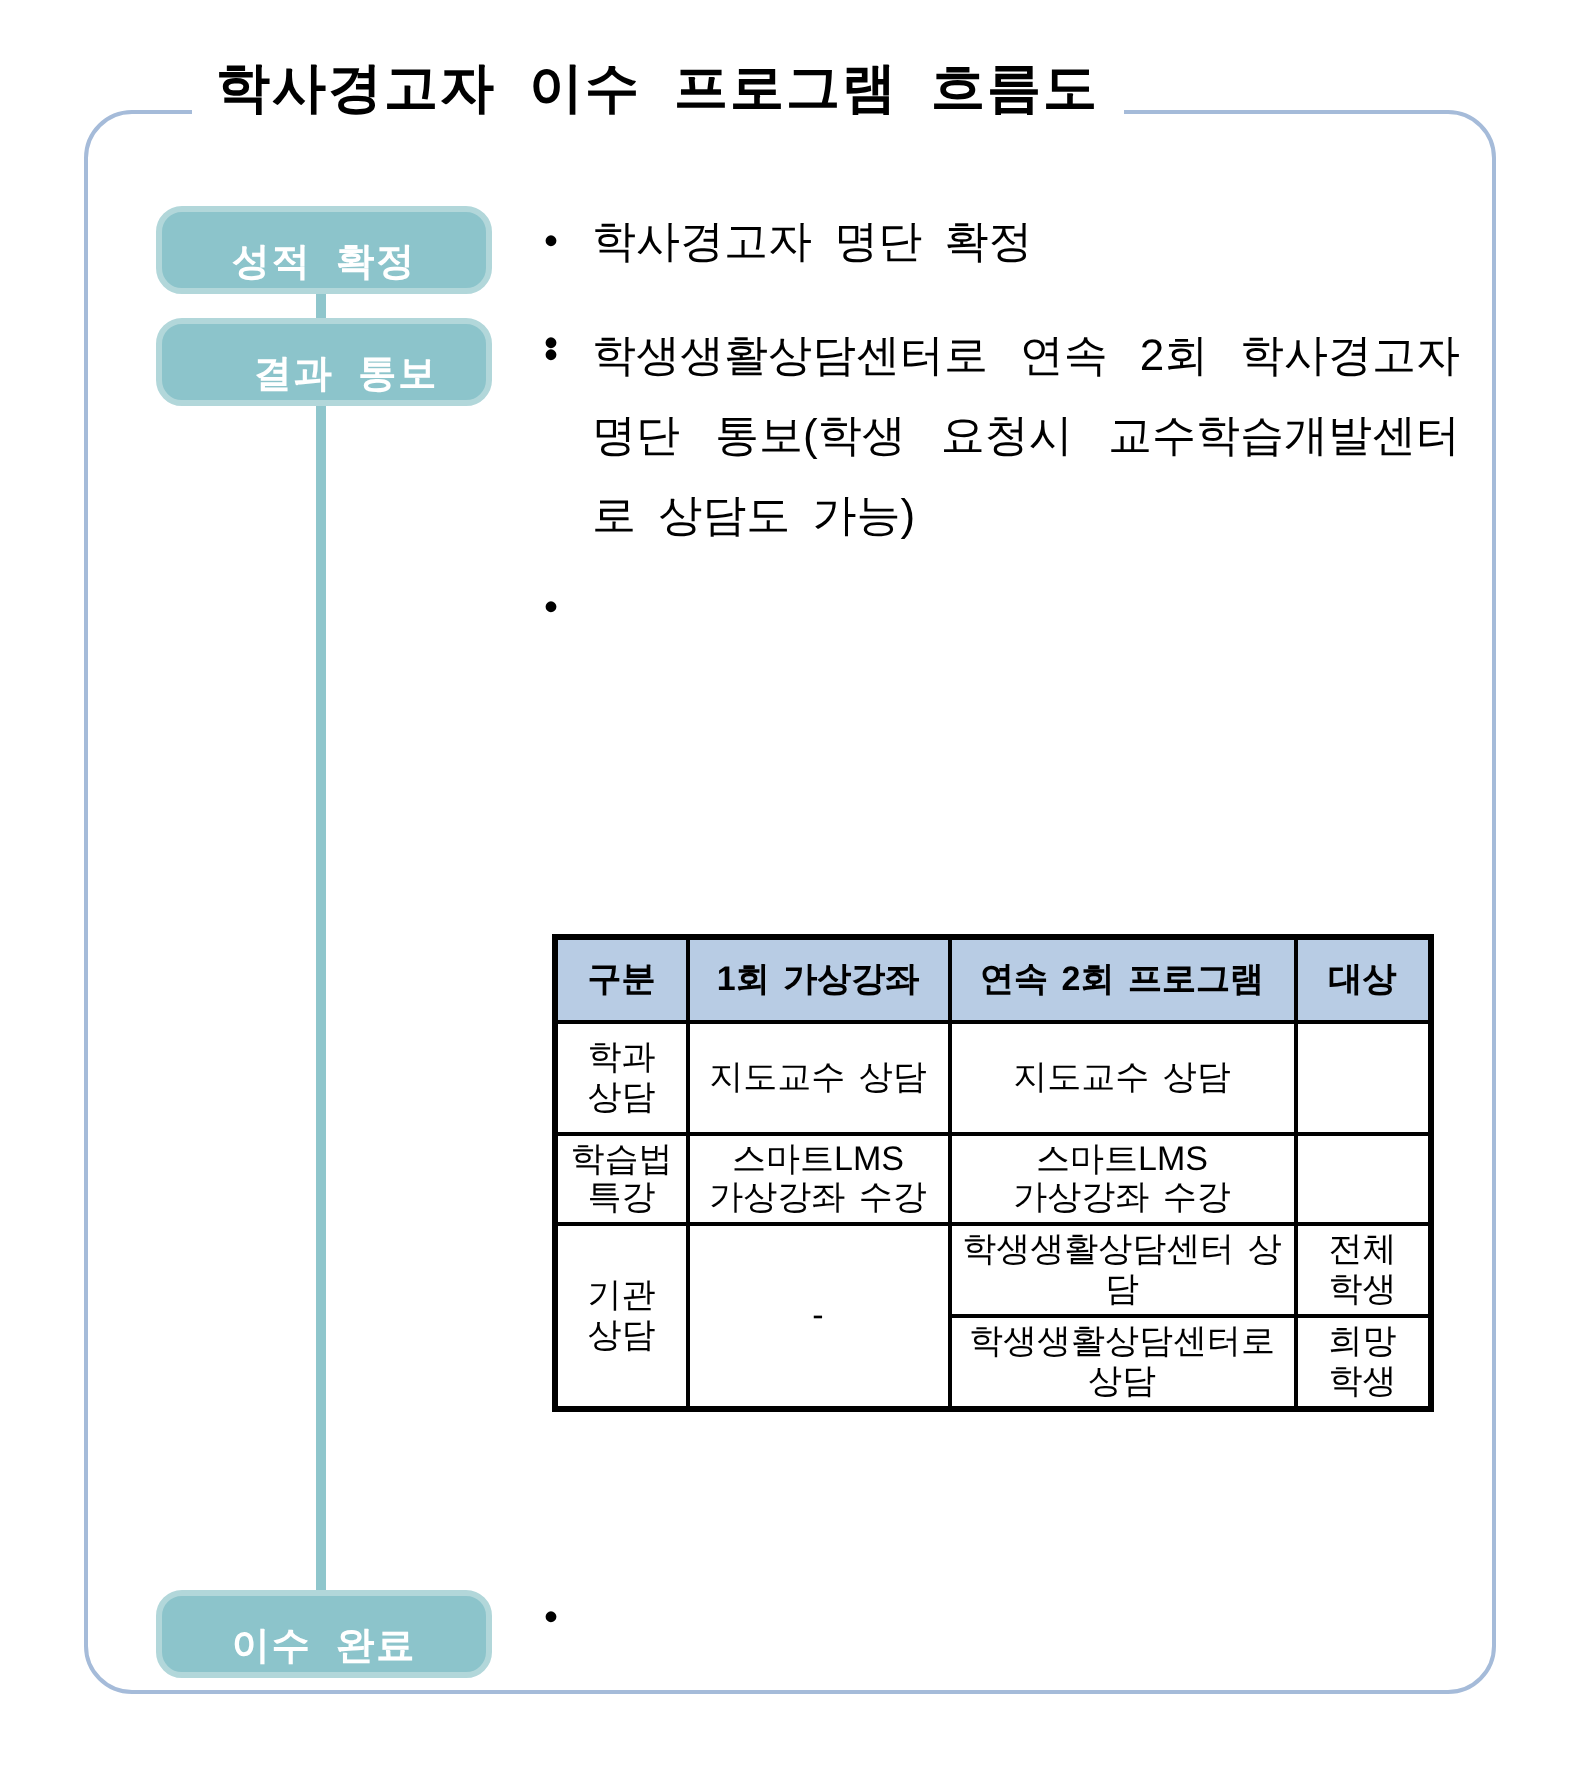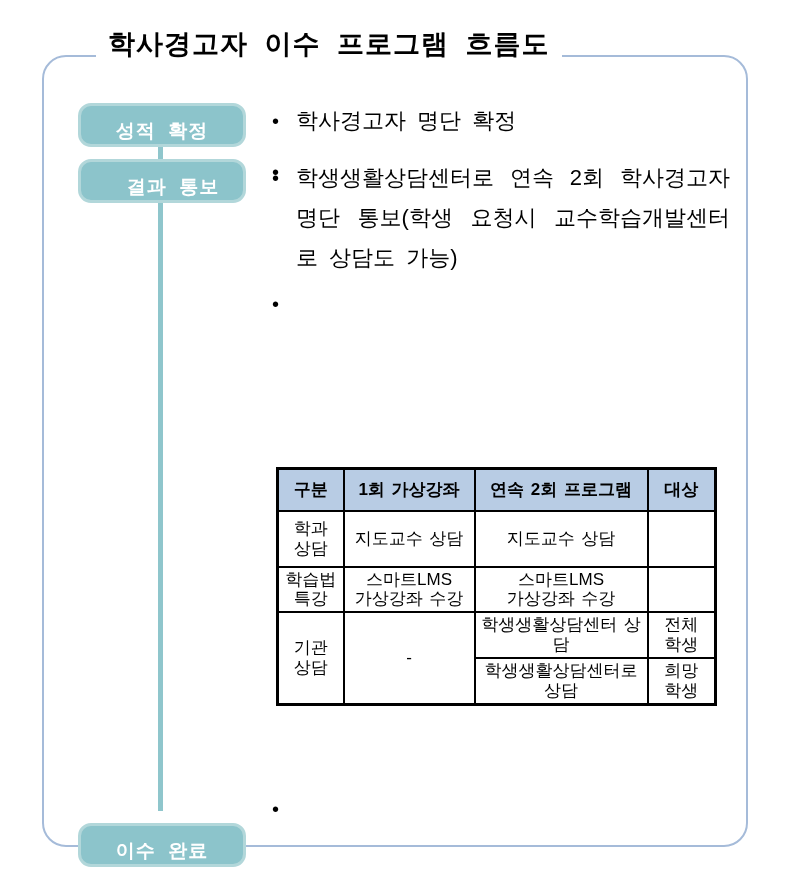--- a/index.html
+++ b/index.html
@@ -46,21 +46,21 @@
     border-radius: 13px;
     display: flex; align-items: flex-end; justify-content: center;
     color: #ffffff; font-size: 19px; font-weight: bold;
     word-spacing: 6px; letter-spacing: 1px;
     z-index: 2;
     white-space: nowrap;
   }
   .step-1 { top: 103px; }
   .step-2 { top: 159px; padding-left: 22px; }
   .step-3 { top: 445px; }
-  .step-4 { top: 823px; }
+  .step-4 { top: 795px; }
 
   
   .notes {
     position: absolute; left: 268px; width: 462px;
     list-style: none;
     z-index: 2;
   }
   .notes li {
     position: relative;
     padding-left: 28px;

